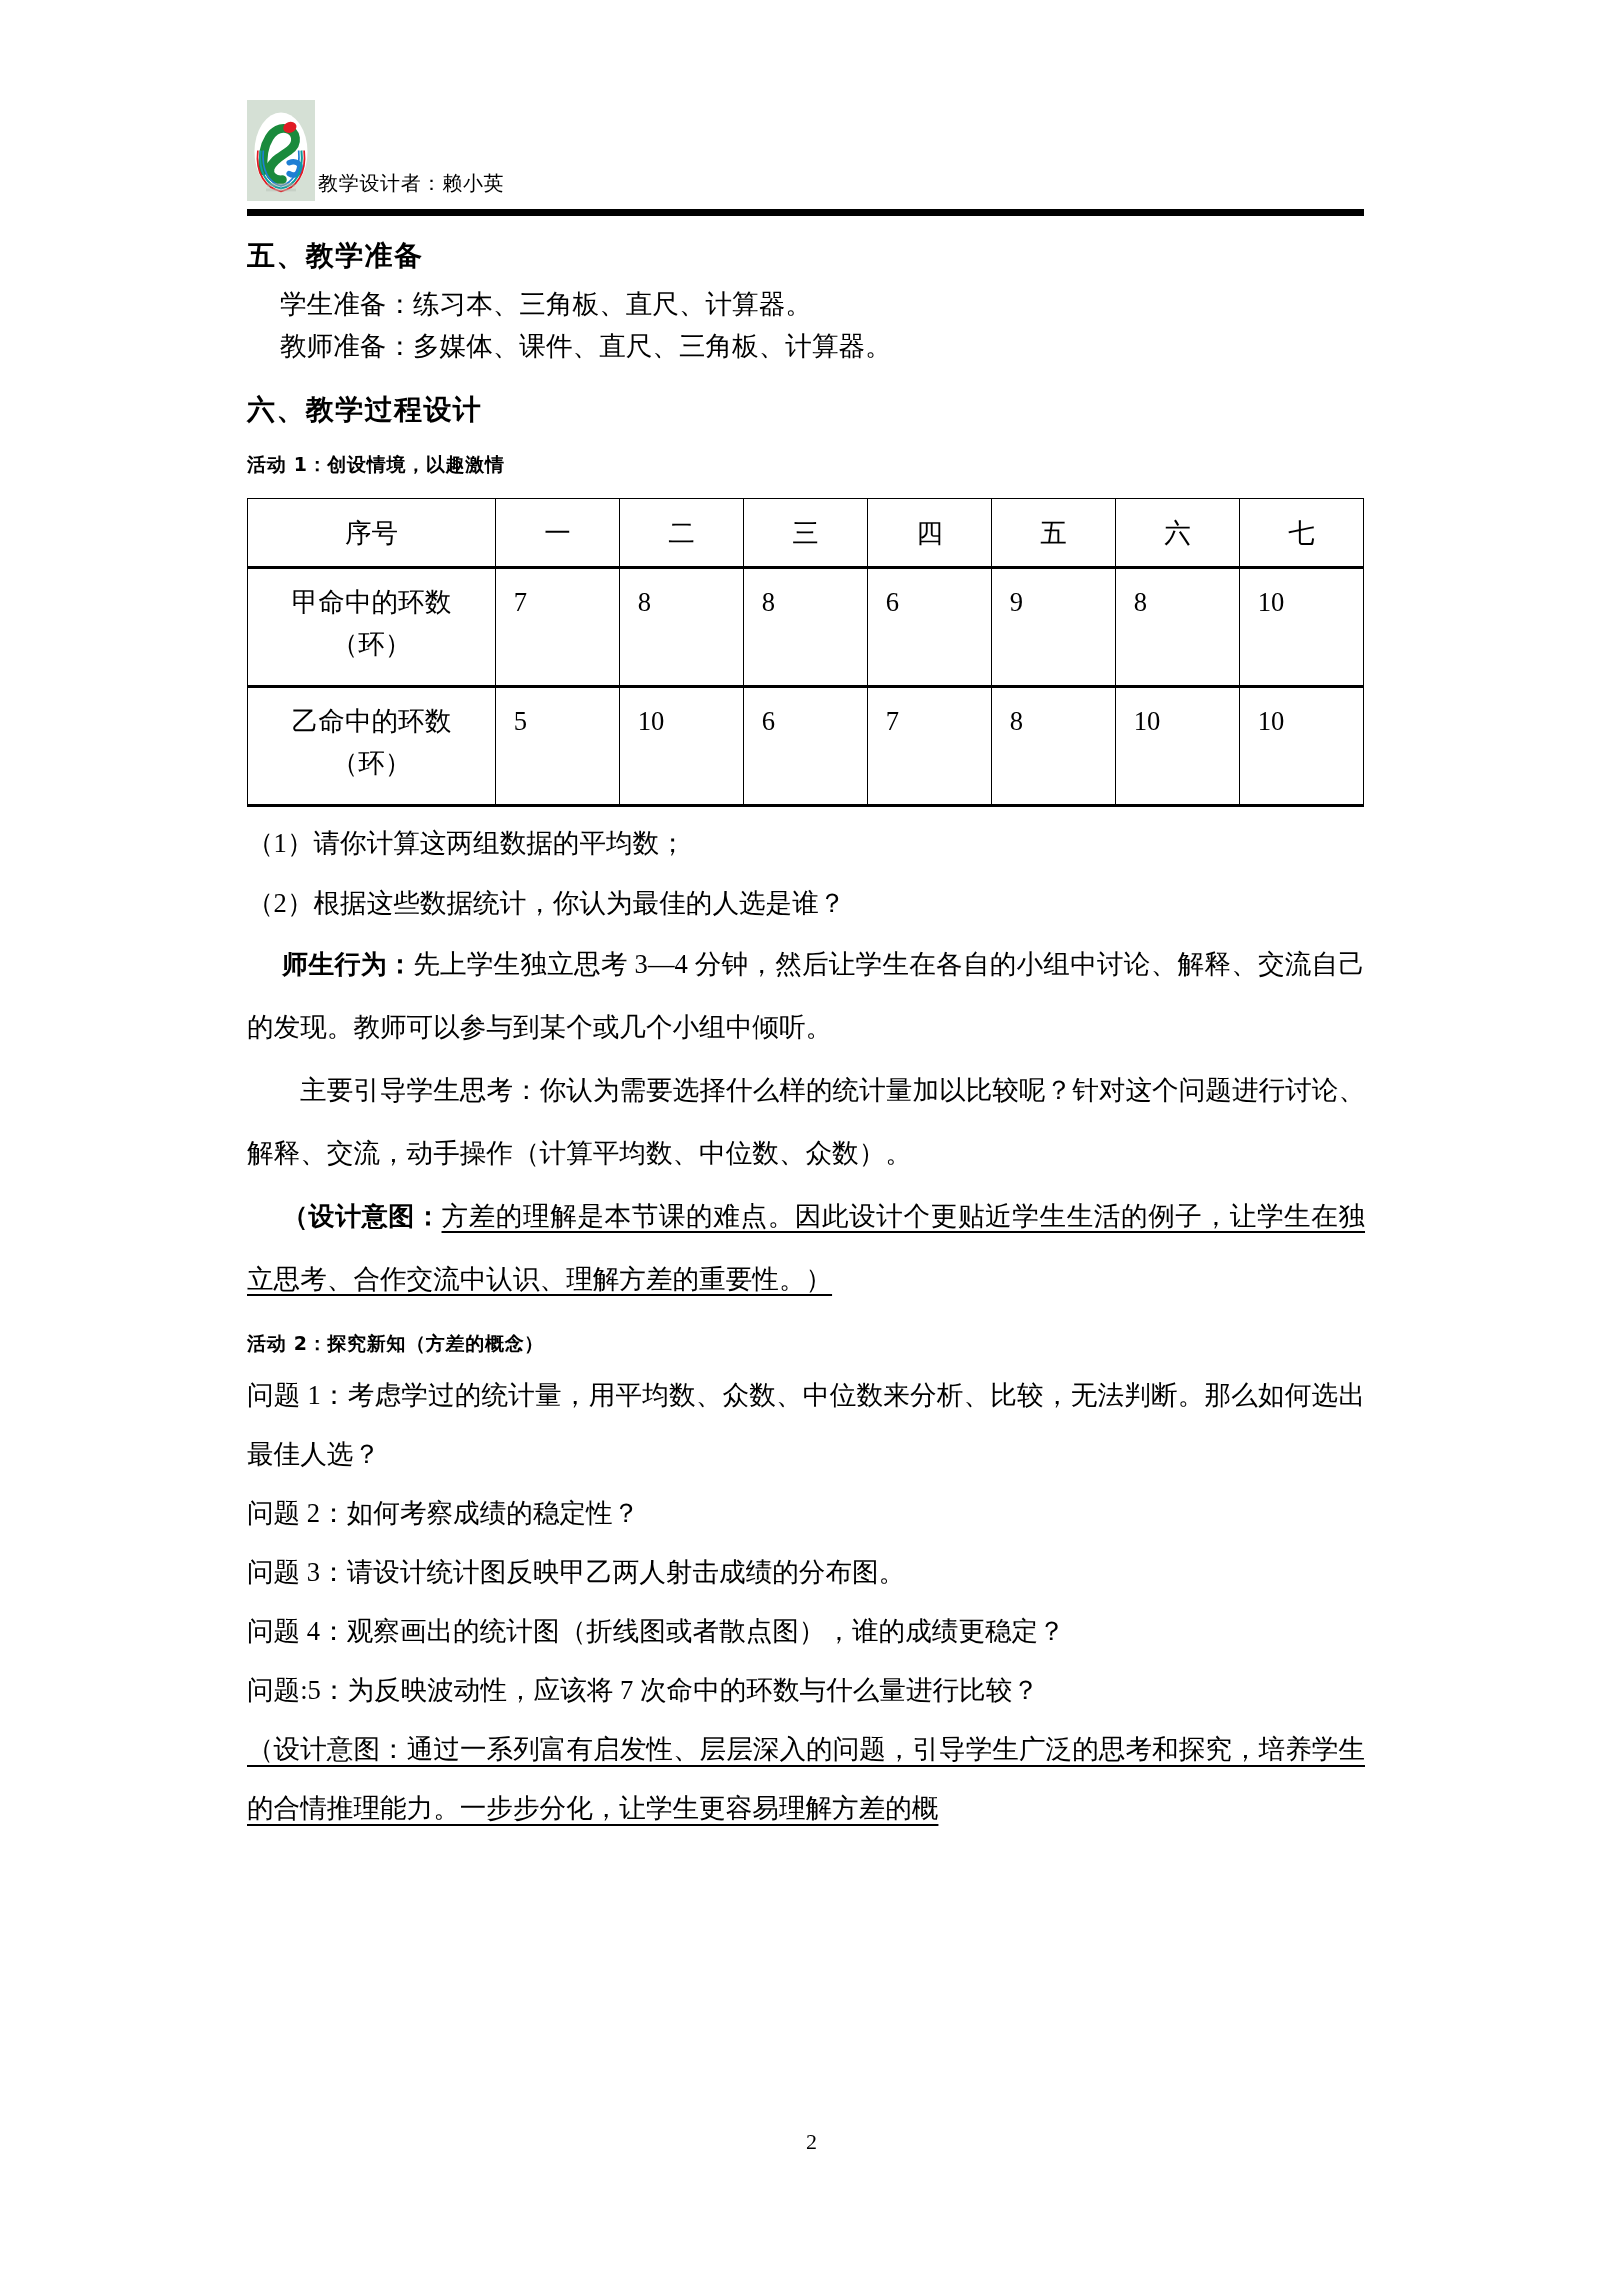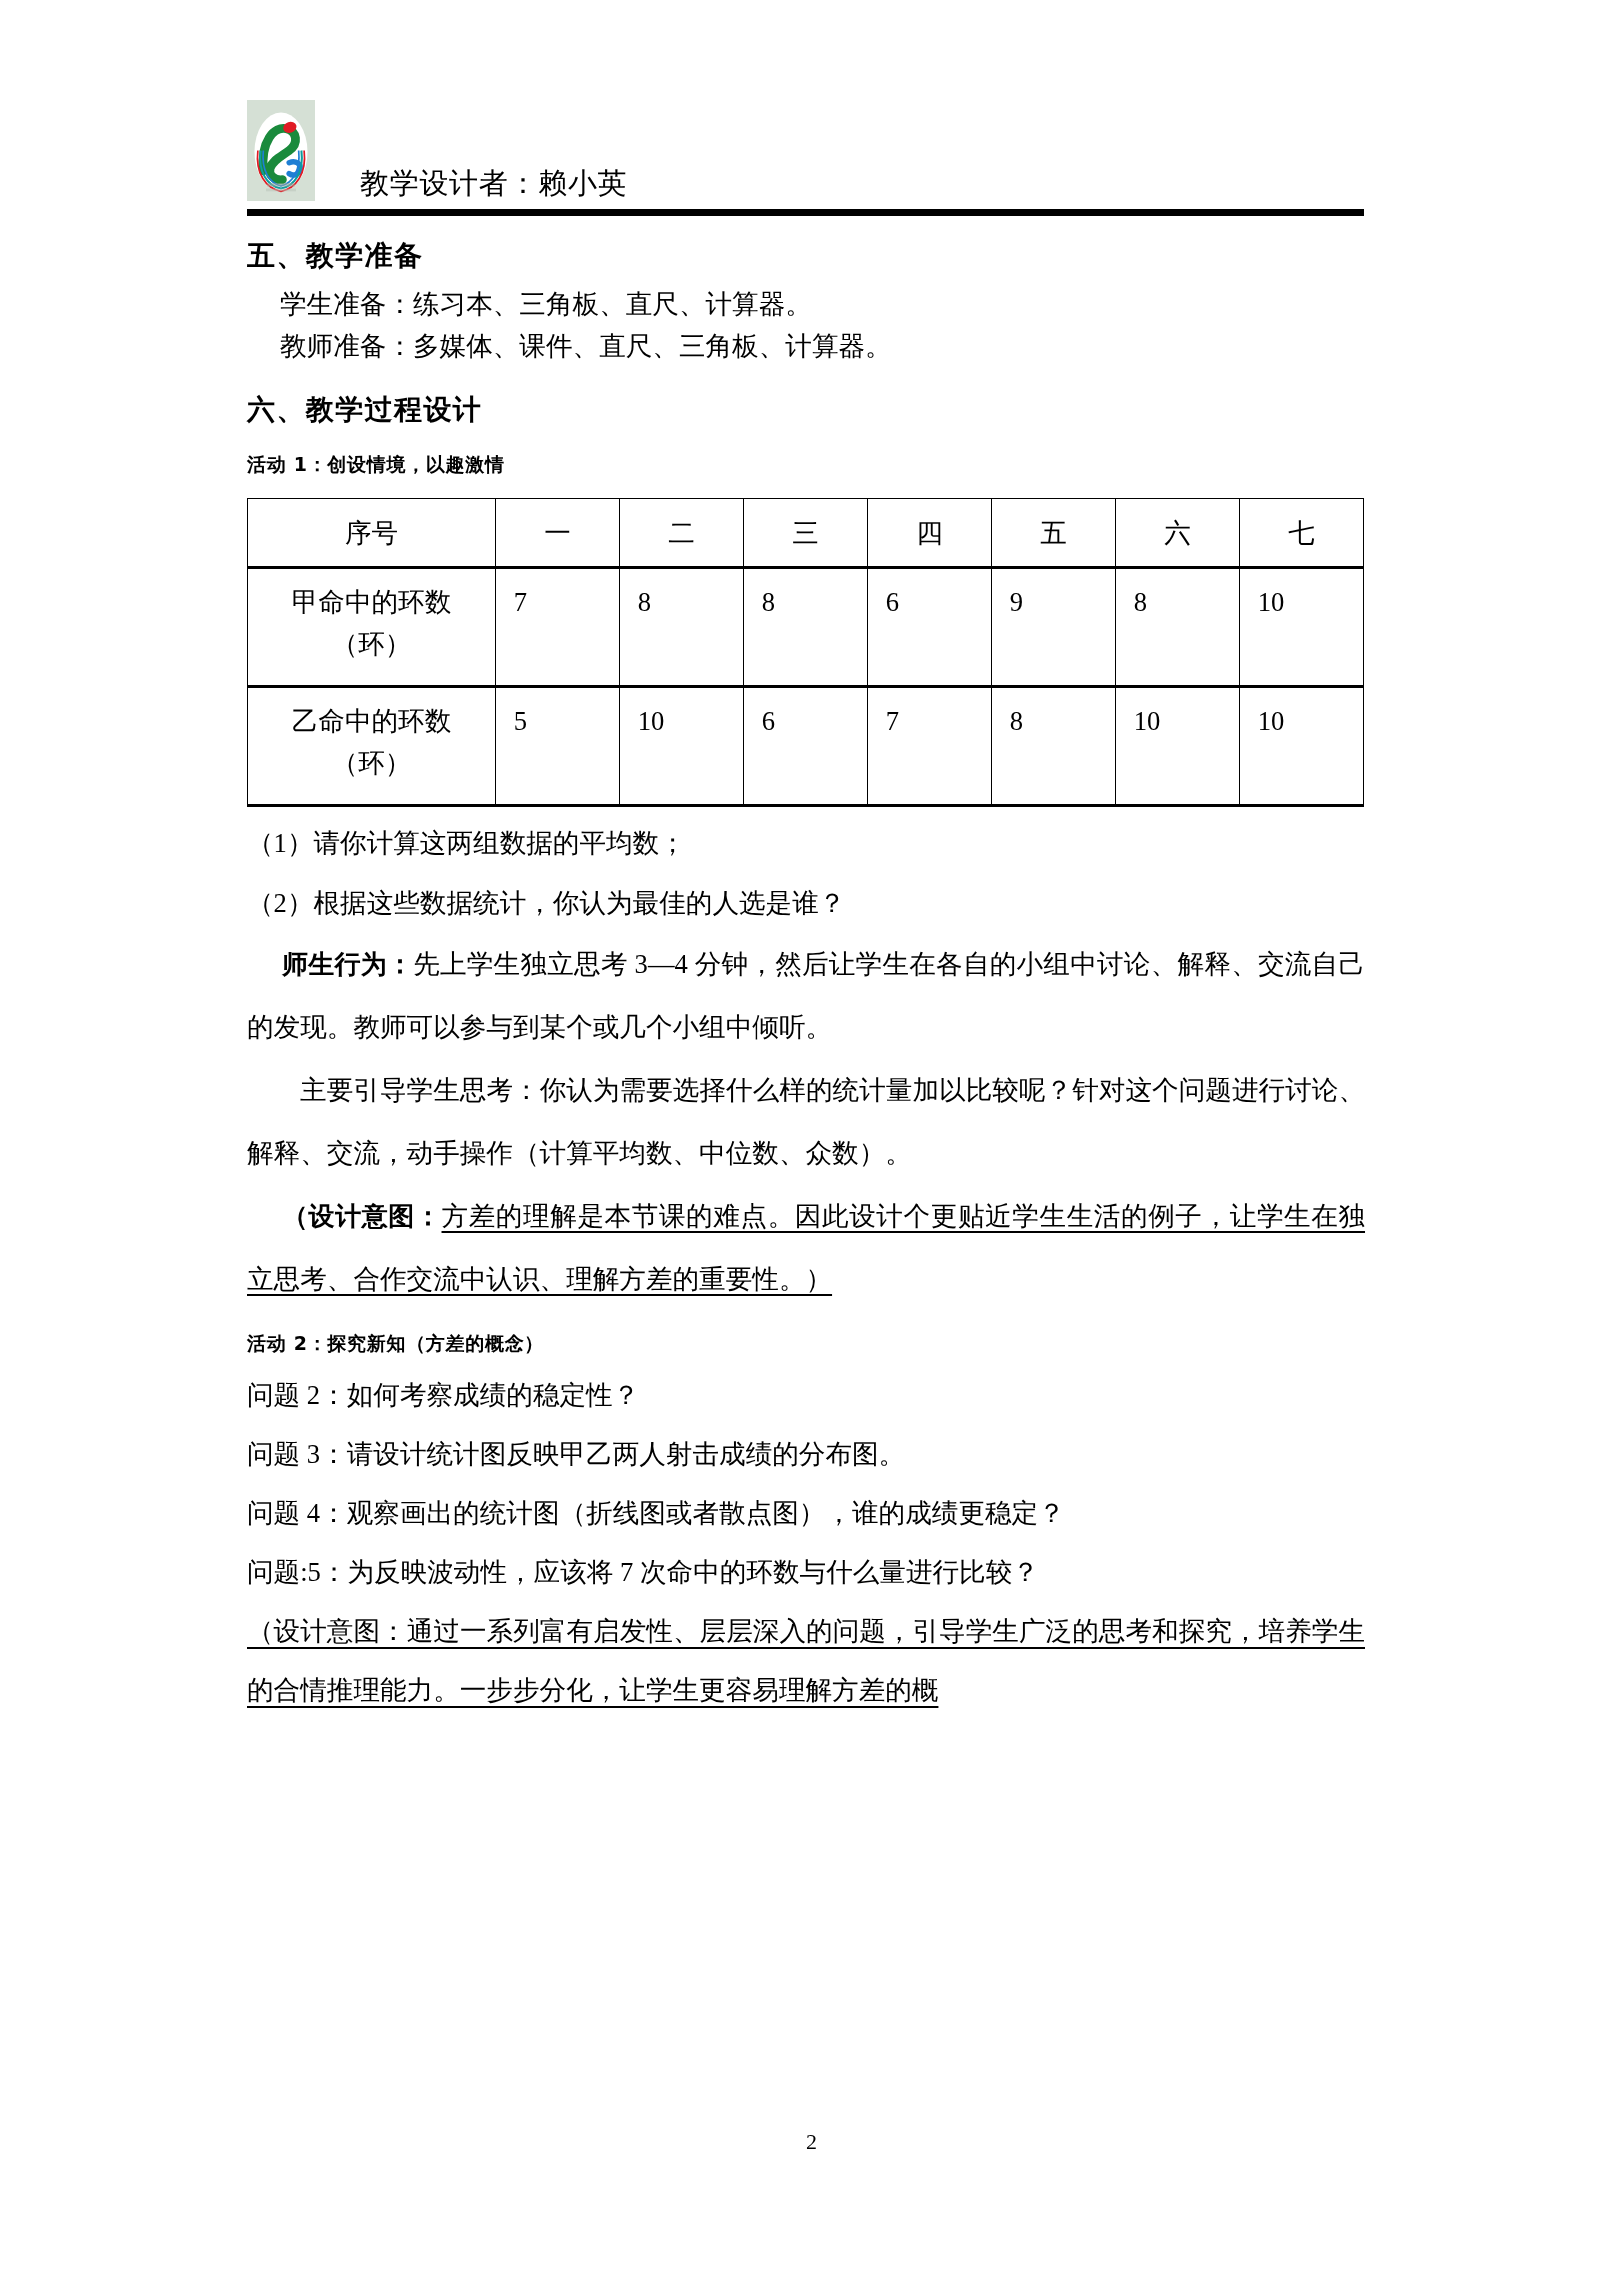--- a/index.html
+++ b/index.html
@@ -39,25 +39,24 @@
     top: -4.1px;
     width: 68px;
     height: 101px;
     background: #d5e0d5;
   }
   .logo svg { display: block; }
   .header-title {
     position: absolute;
     left: 71px;
     top: 63px;
-    font-size: 29px;
+    font-size: 20px;
     line-height: 33px;
     white-space: nowrap;
     letter-spacing: 0.7px;
-    margin-left: 42px;
   }
   .header-rule {
     position: absolute;
     left: 0;
     top: 105px;
     width: 1117px;
     height: 4.8px;
     background: #000;
     border-bottom: 2px solid #000;
   }
@@ -288,20 +287,21 @@
     <p class="num-line">（2）根据这些数据统计，你认为最佳的人选是谁？</p>
 
     <p class="body-flat"><span class="bold-lead">师生行为：</span><span>先上学生独立思考 3—4 分钟，然后让学生在各自的小组中讨论、解释、交流自己的发现。教师可以参与到某个或几个小组中倾听。</span></p>
 
     <p class="body-ind">主要引导学生思考：你认为需要选择什么样的统计量加以比较呢？针对这个问题进行讨论、解释、交流，动手操作（计算平均数、中位数、众数）。</p>
 
     <p class="body-flat"><span class="bold-lead">（设计意图：</span><span class="u">方差的理解是本节课的难点。因此设计个更贴近学生生活的例子，让学生在独立思考、合作交流中认识、理解方差的重要性。）</span></p>
 
     <h2 class="act">活动 2：探究新知（方差的概念）</h2>
 
+    <p class="q-line">问题 1：考虑学过的统计量，用平均数、众数、中位数来分析、比较，无法判断。那么如何选出最佳人选？</p>
     <p class="q-line">问题 2：如何考察成绩的稳定性？</p>
     <p class="q-line">问题 3：请设计统计图反映甲乙两人射击成绩的分布图。</p>
     <p class="q-line">问题 4：观察画出的统计图（折线图或者散点图），谁的成绩更稳定？</p>
     <p class="q-line">问题:5：为反映波动性，应该将 7 次命中的环数与什么量进行比较？</p>
 
     <p class="q-line u-all">（设计意图：通过一系列富有启发性、层层深入的问题，引导学生广泛的思考和探究，培养学生的合情推理能力。一步步分化，让学生更容易理解方差的概</p>
 
   </div>
 
   <div class="pageno">2</div>

